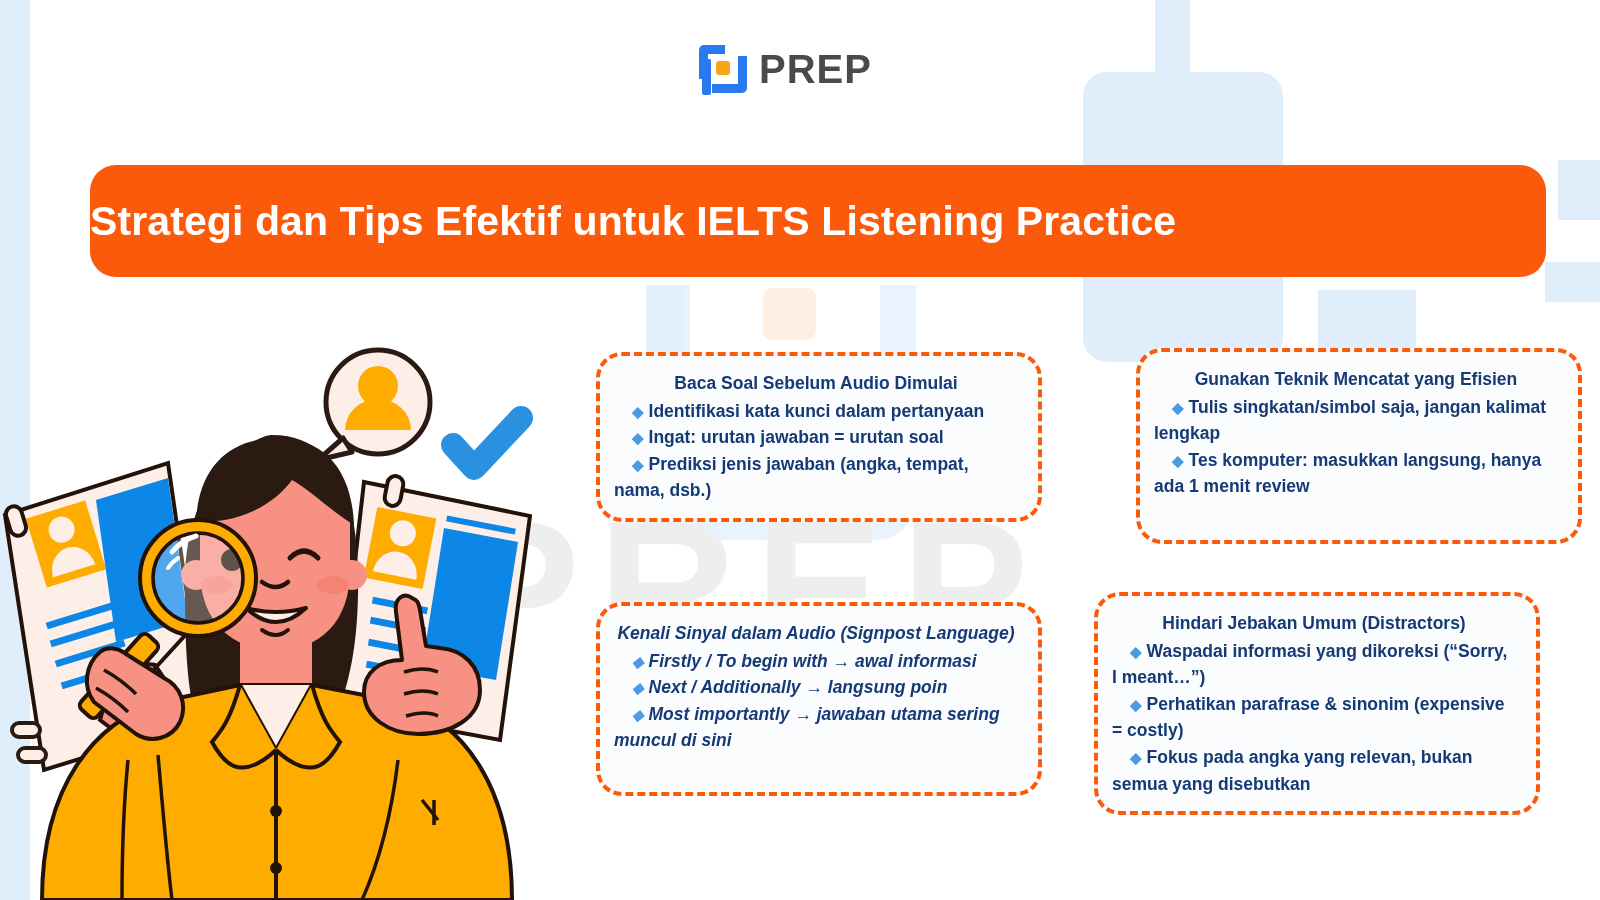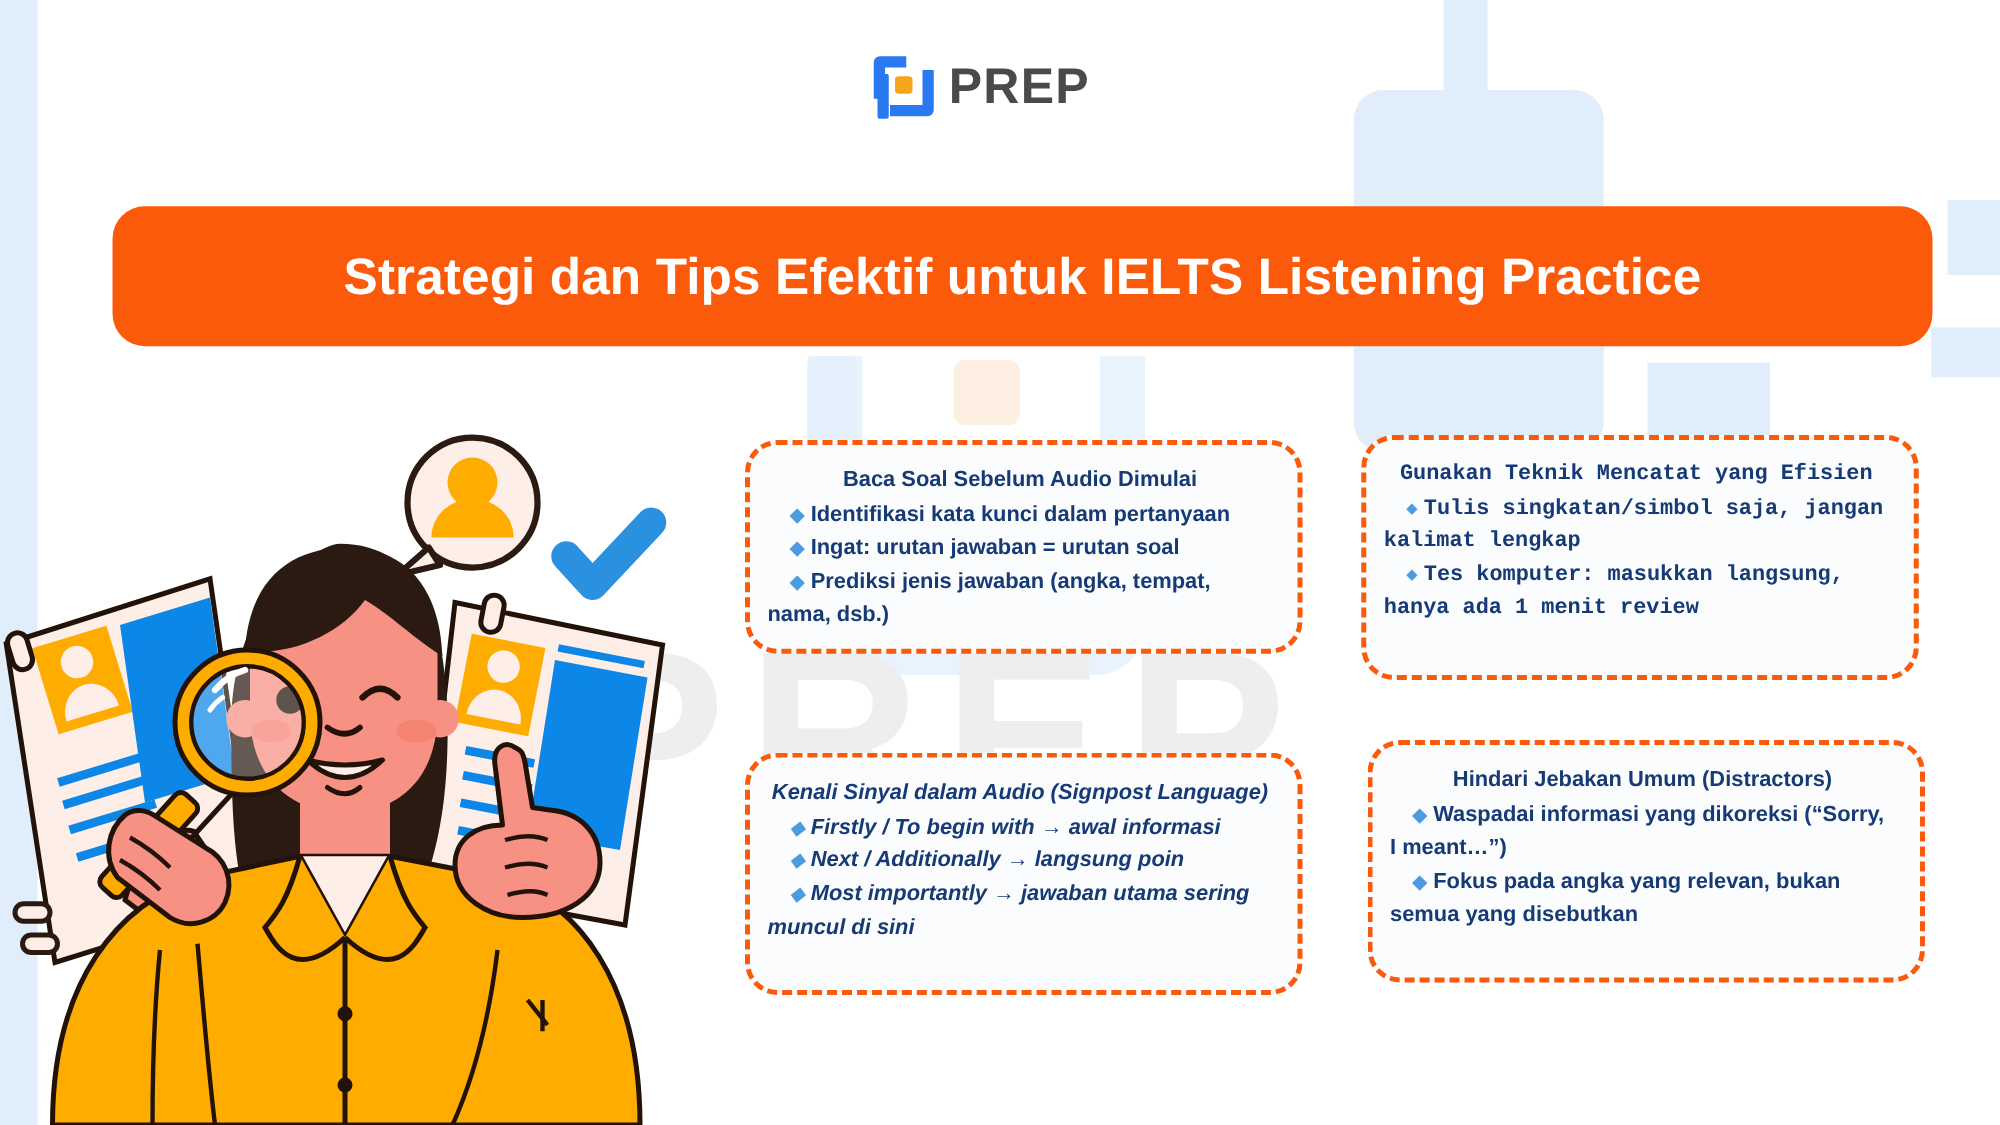--- a/index.html
+++ b/index.html
@@ -94,37 +94,37 @@
     background:#f7a51b; border-radius:3px;
   }
   .logo-text {
     font-size:40px; font-weight:bold; color:#4a4a4a; letter-spacing:1px;
   }
 
   
   .title-banner {
     position:absolute; left:90px; top:165px; width:1456px; height:112px;
     background:#fa5a09; border-radius:26px; z-index:4;
-    display:flex; align-items:center; justify-content:center;
+    display:flex; align-items:center; 
   }
   .title-text {
     color:#ffffff; font-size:41px; font-weight:bold; letter-spacing:0.1px;
     white-space:nowrap;
   }
 
   
   .card {
     position:absolute; z-index:3;
     background:#fbfcfe;
     border:4px dashed #fa5a09;
     border-radius:26px;
     padding:14px 20px 14px 14px;
   }
   #card-0 { left:596px; top:352px; width:446px; min-height:166px; }
-  #card-1 { left:1089px; top:348px; width:446px; min-height:196px;font-family:Liberation Mono, monospace; }
+  #card-1 { left:1136px; top:348px; width:446px; min-height:196px; }
   #card-2 { left:596px; top:602px; width:446px; min-height:194px;font-style:italic; }
   #card-3 { left:1094px; top:592px; width:446px; min-height:194px; }
 
   .card-title {
     color:#163a75; font-size:17.5px; font-weight:bold; text-align:center;
     line-height:1.52; margin-bottom:1px;
   }
   .card-item {
     color:#163a75; font-size:17.5px; font-weight:bold; line-height:1.52;
     text-indent:0; position:relative;
@@ -304,16 +304,17 @@
   <div class="card" id="card-2">
     <div class="card-title">Kenali Sinyal dalam Audio (Signpost Language)</div>
     <div class="card-item"><span class="bullet">◆</span><span>Firstly / To begin with → awal informasi</span></div>
     <div class="card-item"><span class="bullet">◆</span><span>Next / Additionally → langsung poin</span></div>
     <div class="card-item"><span class="bullet">◆</span><span>Most importantly → jawaban utama sering muncul di sini</span></div>
   </div>
 
   <div class="card" id="card-3">
     <div class="card-title">Hindari Jebakan Umum (Distractors)</div>
     <div class="card-item"><span class="bullet">◆</span><span>Waspadai informasi yang dikoreksi (“Sorry, I meant…”)</span></div>
+    <div class="card-item"><span class="bullet">◆</span><span>Perhatikan parafrase &amp; sinonim (expensive = costly)</span></div>
     <div class="card-item"><span class="bullet">◆</span><span>Fokus pada angka yang relevan, bukan semua yang disebutkan</span></div>
   </div>
 
 </div>
 
 </body></html>

